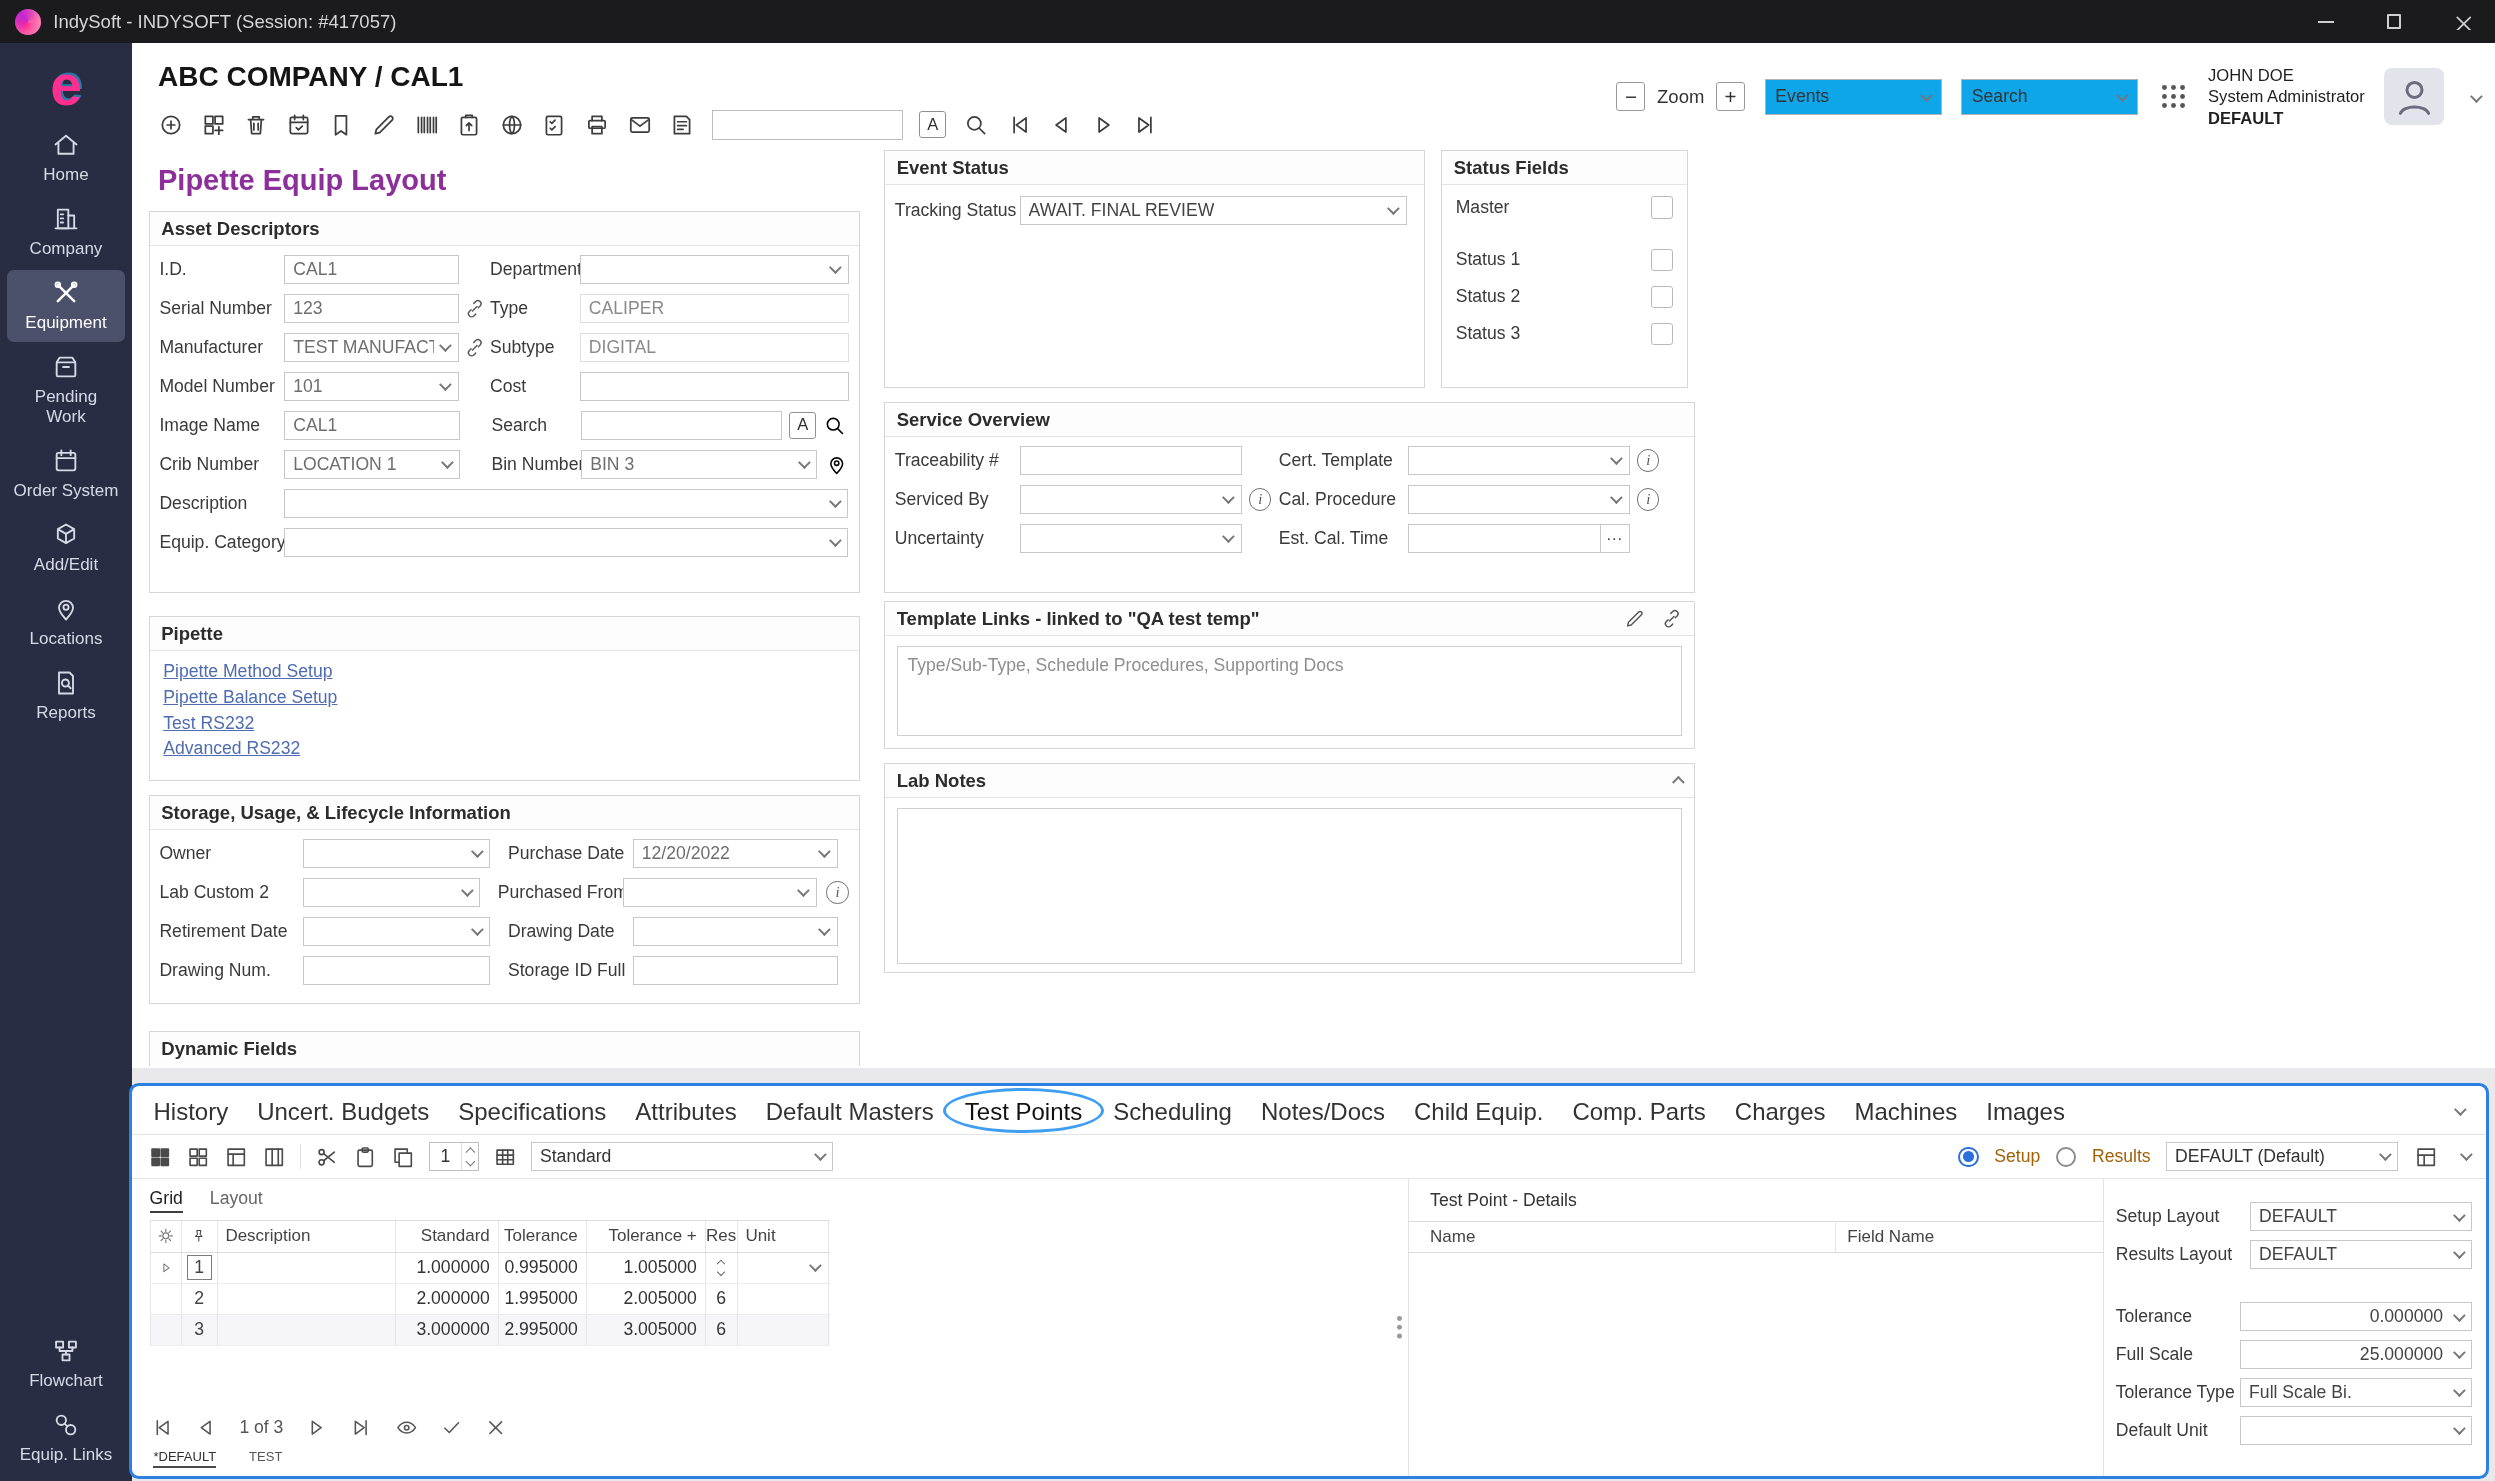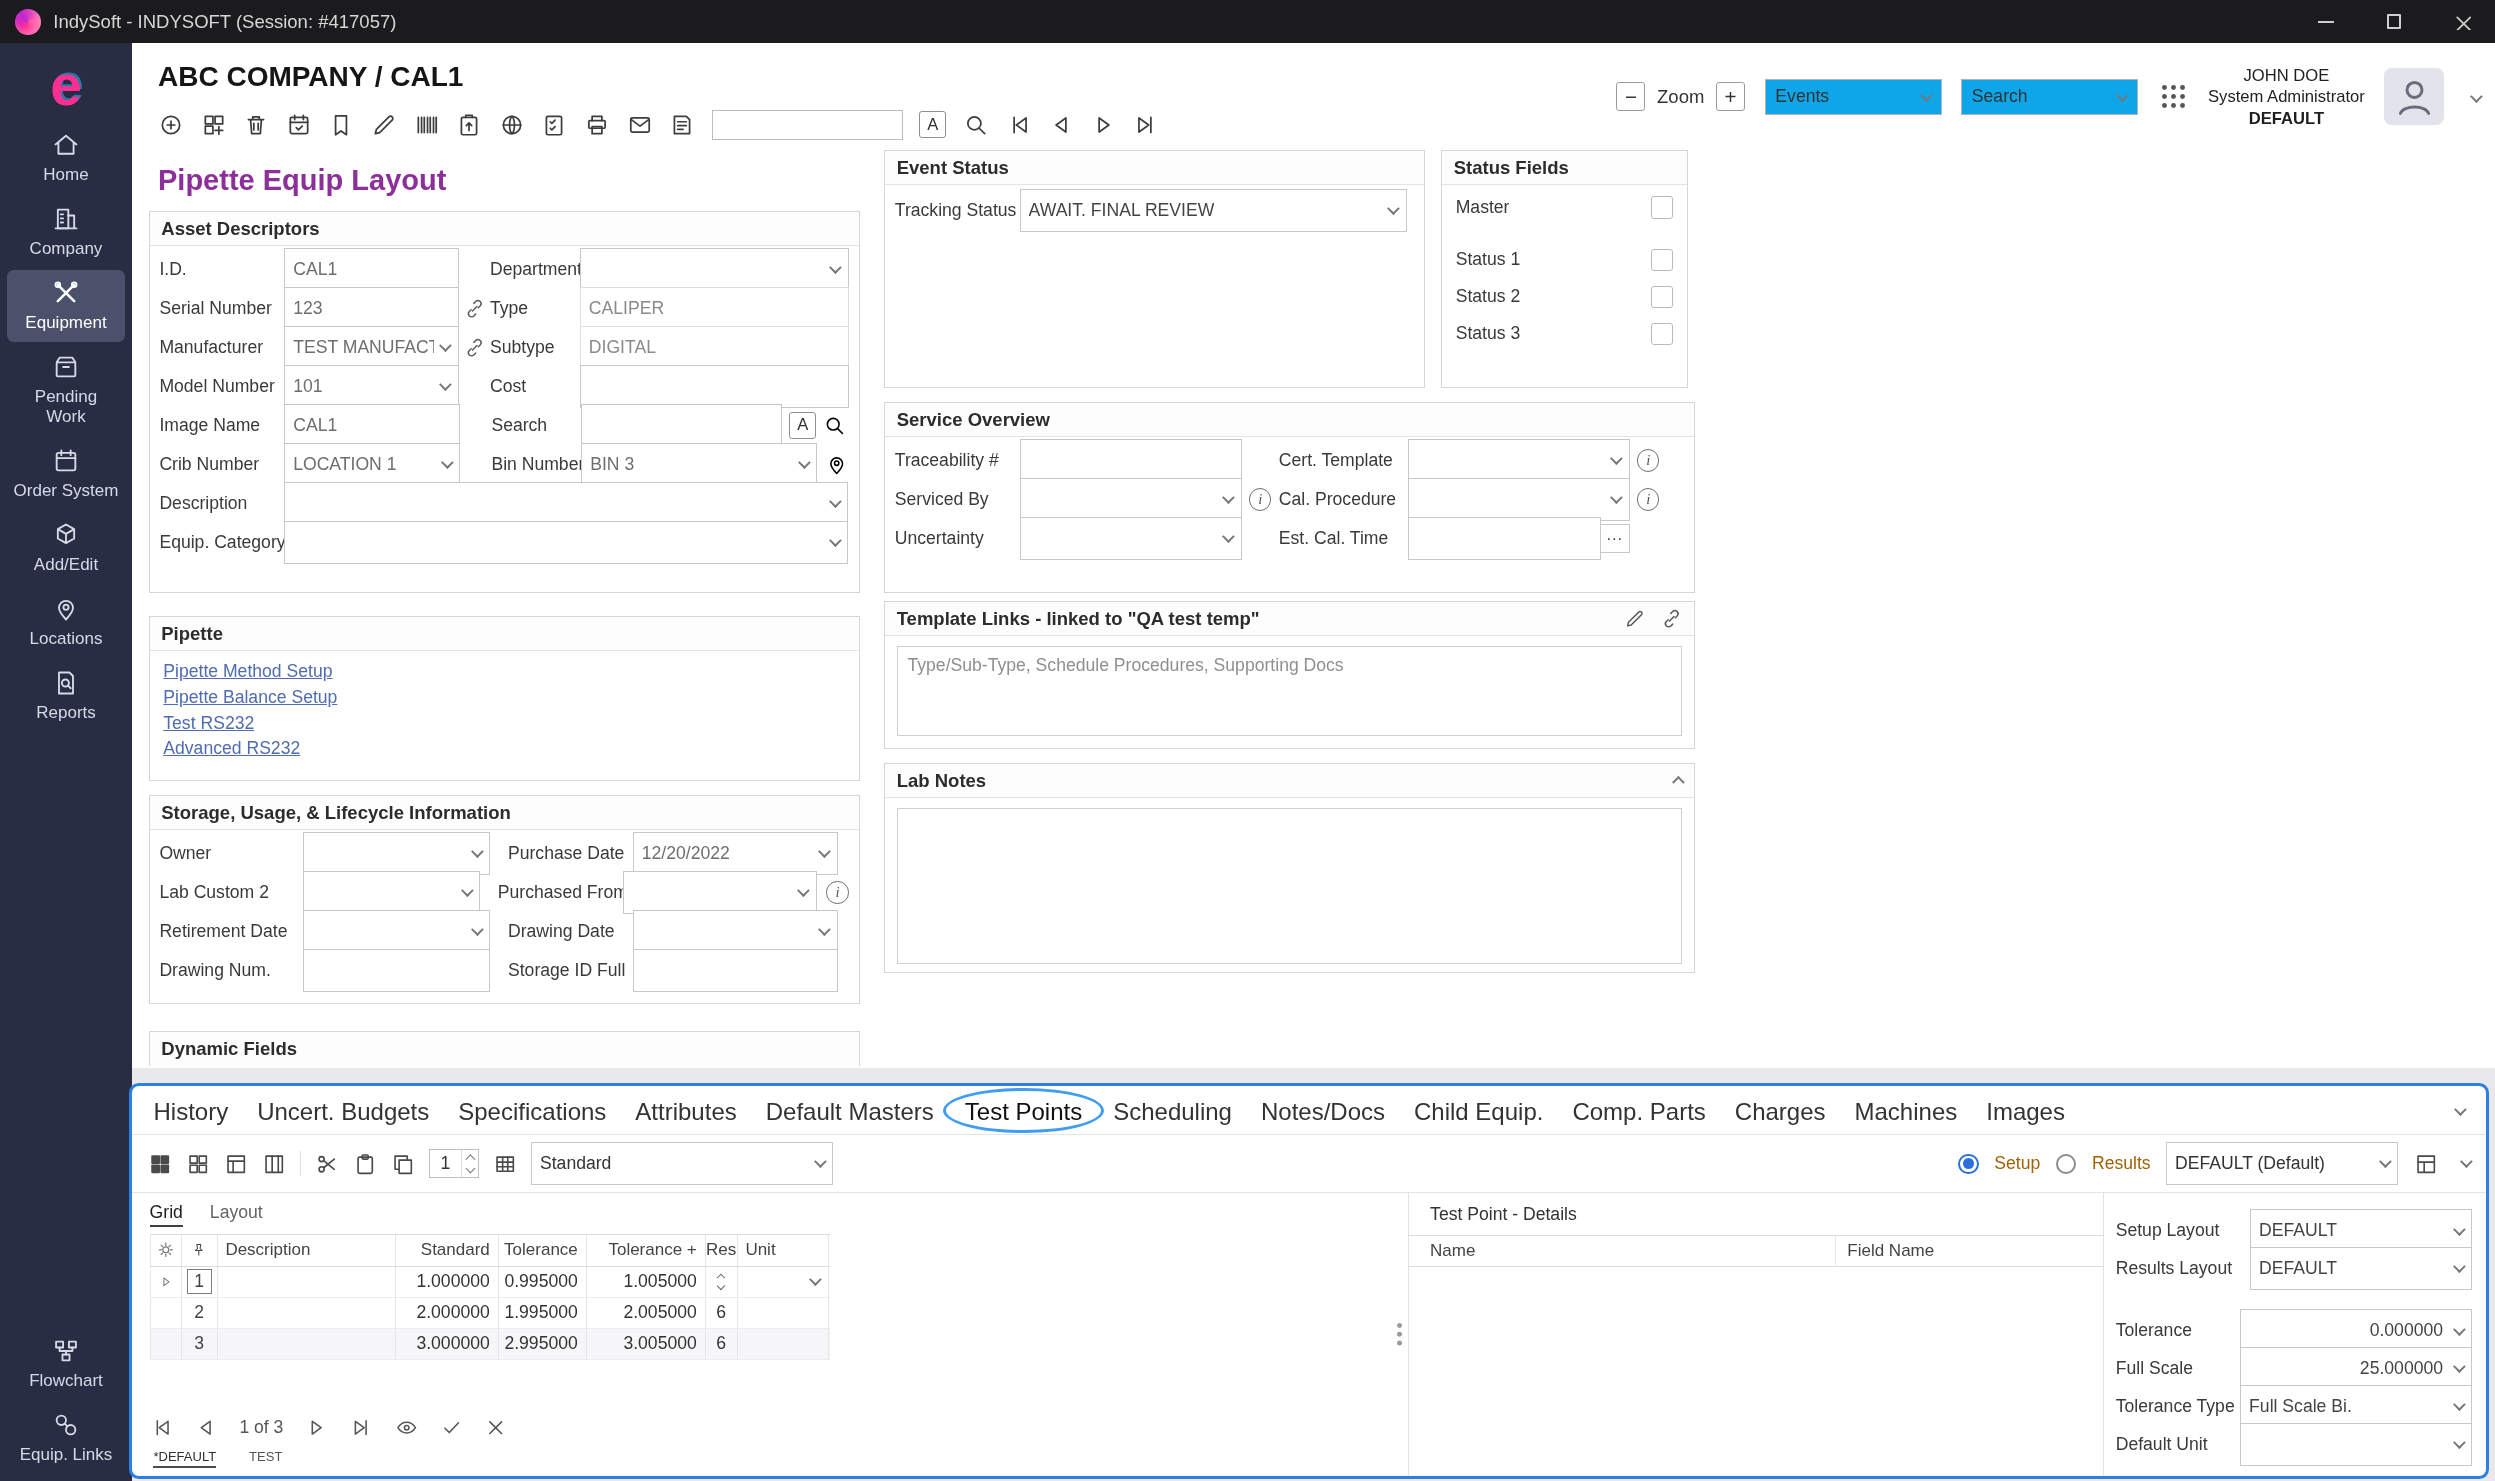--- a/index.html
+++ b/index.html
@@ -29,30 +29,30 @@
 .breadcrumb{position:absolute;left:26px;top:17.6px;font-size:28px;font-weight:bold;color:#151515}
 .page-title{position:absolute;left:26px;top:121px;font-size:29px;font-weight:bold;color:#8d2f9a}
 .toolbar{position:absolute;left:26px;top:62px;height:39px;display:flex;align-items:center;gap:16.6px;color:#3d3d3d}
 .toolbar svg.i{width:26px;height:26px}
 .tb-input{width:191px;height:30px;border:1px solid #bdbdbd;background:#fff}
 .a-btn{width:27px;height:27px;border:1px solid #8f8f8f;border-radius:2.9px;display:flex;align-items:center;justify-content:center;font-size:16.6px;color:#2f2f2f;background:#fff}
 .top-right{position:absolute;top:21.5px;right:15.6px;display:flex;align-items:center;gap:19.5px}
 .zoom-group{display:flex;align-items:center;gap:11.7px;color:#333;font-size:18.5px}
 .zoom-box{width:29px;height:29px;border:1px solid #9a9a9a;border-radius:2.9px;display:flex;align-items:center;justify-content:center;font-size:20.5px;color:#333;background:#fff}
 .sel{height:36px;border:1px solid #b3b3b3;background:#0ea5e9;display:flex;align-items:center;justify-content:space-between;padding:0 9.8px;font-size:17.6px;color:#333;width:177px}
-.user-block{text-align:center;line-height:1.3;font-size:16.6px;color:#1f1f1f}
+.user-block{text-align:left;line-height:1.3;font-size:16.6px;color:#1f1f1f}
 .user-block .b{font-weight:bold}
 .avatar{width:60px;height:57px;border-radius:7.8px;background:#e3e3ec;display:flex;align-items:center;justify-content:center;color:#6b6b7c;overflow:hidden}
 
 .section{position:absolute;background:#fff;border:1px solid #d6d6d6}
 .sec-h{height:34px;display:flex;align-items:center;padding:0 11.7px;font-size:18.5px;font-weight:bold;color:#2c2c2c;border-bottom:1px solid #e4e4e4;background:#fdfdfd}
 .sec-h .hicons{margin-left:auto;display:flex;gap:15.6px;color:#555;align-items:center}
 .frow{display:flex;align-items:center;height:39px;padding:0 9.8px}
 .lbl{font-size:17.6px;color:#3a3a3a;flex:none;overflow:hidden;white-space:nowrap}
-.inp{height:43px;border:1px solid #c8c8c8;display:flex;align-items:center;padding:0 7.8px;font-size:17.6px;color:#6e6e6e;background:#fff;overflow:hidden;white-space:nowrap}
+.inp{height:29px;border:1px solid #c8c8c8;display:flex;align-items:center;padding:0 7.8px;font-size:17.6px;color:#6e6e6e;background:#fff;overflow:hidden;white-space:nowrap}
 .inp .val{overflow:hidden;white-space:nowrap}
 .dd{justify-content:space-between}
 .ro{border-color:#dedede;color:#8a8a8a}
 .chev{width:8.8px;height:8.8px;border-right:2px solid #777;border-bottom:2px solid #777;transform:rotate(45deg);flex:none;margin-left:7.8px;margin-top:-3.9px}
 .chev.up{transform:rotate(-135deg);margin-top:3.9px}
 .w-l1{width:125px}.w-c1{width:176px}
 .w-slot{width:31px;display:flex;justify-content:center;align-items:center;color:#5a5a5a;flex:none}
 .w-l2{width:90px}.w-c2{width:271px}
 .wide{width:564px}
 .s-l1{width:144px}.s-c1{width:187px}.s-gap{width:17.6px;flex:none}.s-l2{width:125px}.s-c2{width:205px}

